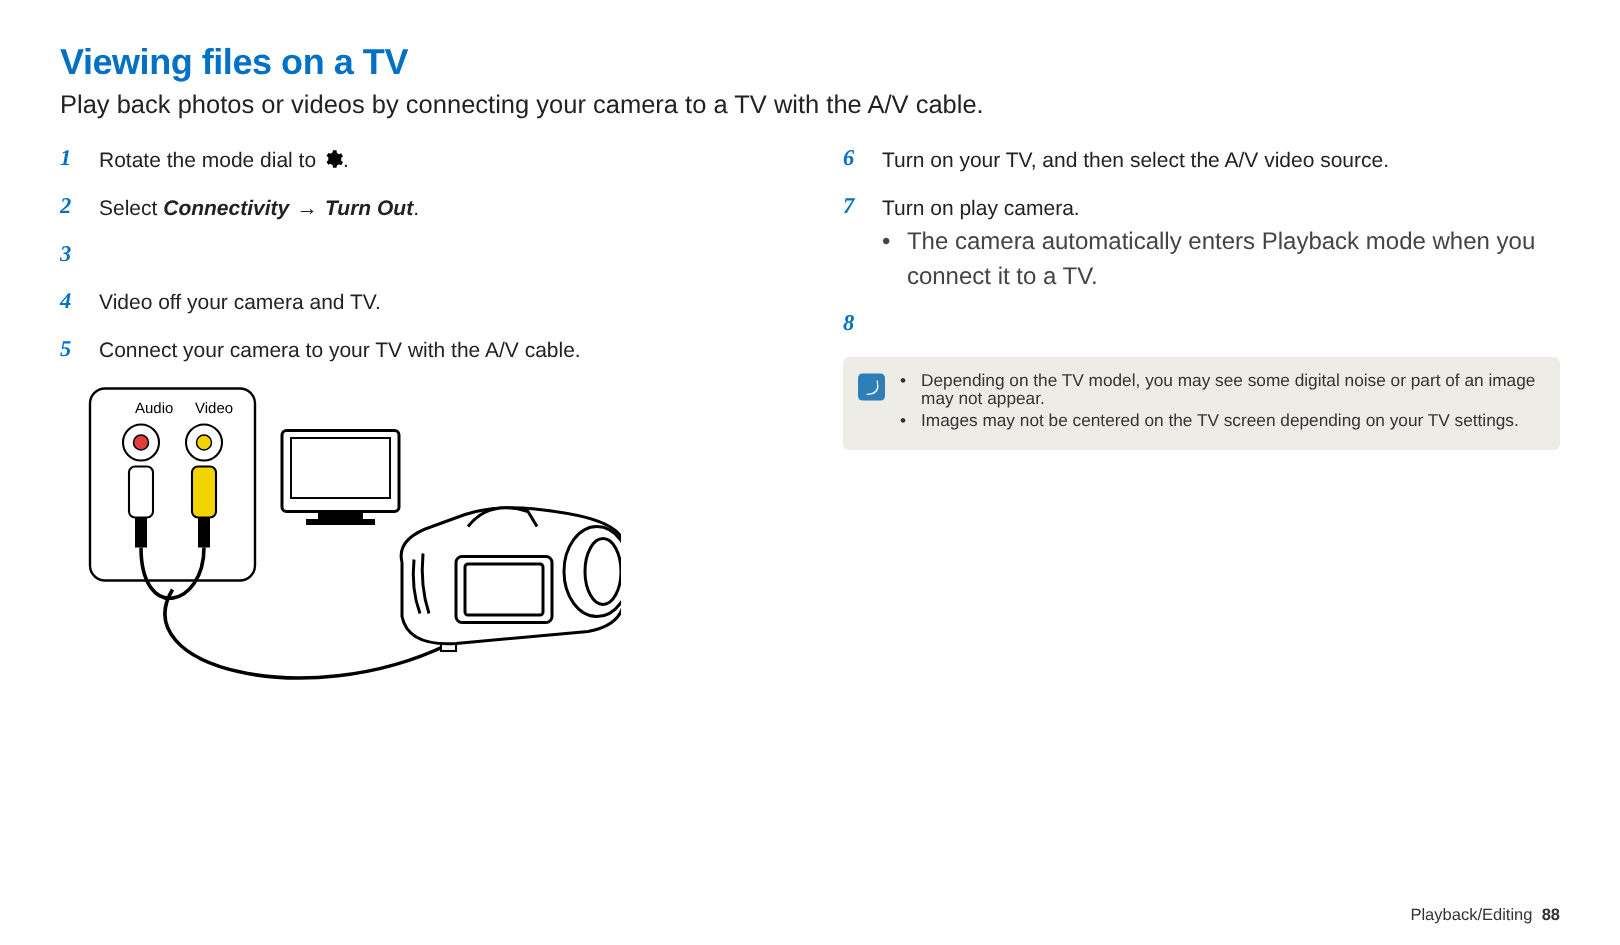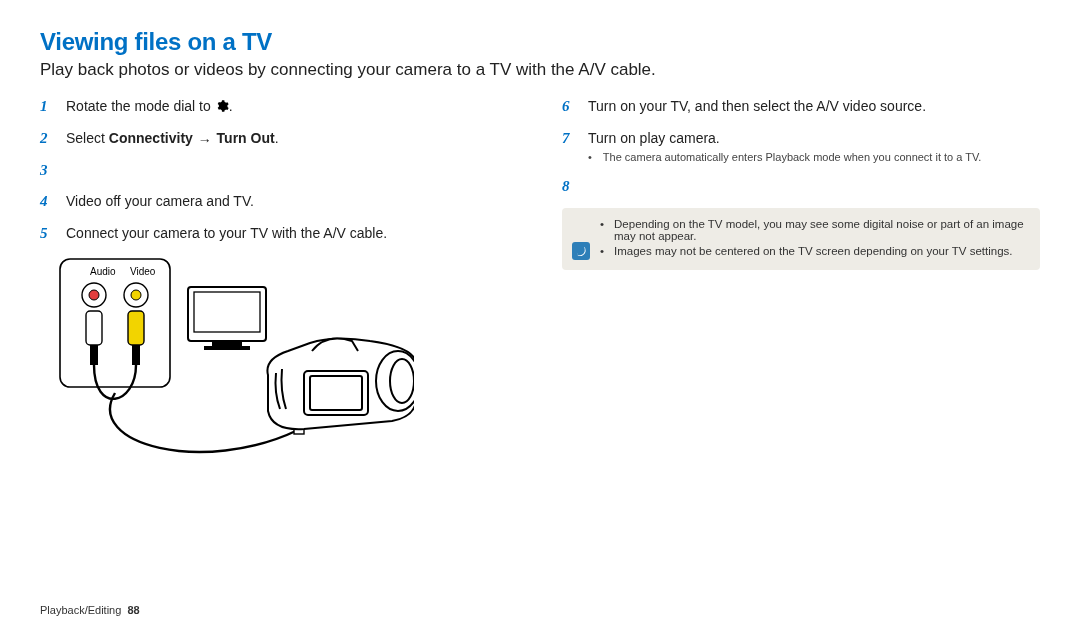--- a/index.html
+++ b/index.html
@@ -47,27 +47,27 @@
   }
   .num {
     color: #0071c5;
     font-style: italic;
     font-weight: 600;
     font-size: 15px;
     font-family: Georgia, "Times New Roman", serif;
     flex: 0 0 16px;
   }
   .step .txt { flex: 1; }
-  .bold { font-weight: 700; }
+  .bold { font-weight: 700; font-style: italic; }
   .arrow { margin: 0 1px; }
   .gear {
     display:inline-block; vertical-align:-2px;
   }
   .sub {
-    font-size: 11px;
+    font-size: 16px;
     color: #444;
     margin: 2px 0 0 0;
     display: flex;
     gap: 6px;
   }
   .sub .dot::before { content: "•"; margin-right:5px; }
 
   .figure {
     width: 360px;
     height: 240px;
@@ -76,21 +76,20 @@
 
   .infobox {
     margin-top: 6px;
     background: #eeece6;
     border-radius: 4px;
     padding: 10px 14px 10px 10px;
     display: flex;
     gap: 10px;
     font-size: 11.5px;
     color: #333;
-    align-items: flex-end;
   }
   .info-icon {
     flex: 0 0 18px;
     height: 18px;
     border-radius: 3px;
     background: #2e7fb8;
     position: relative;
     margin-top: 1px;
   }
   .info-icon::before{
@@ -101,21 +100,21 @@
     border:1.6px solid #fff;
     border-top:none; border-left:none;
     border-radius:0 0 6px 0;
     transform:rotate(-8deg);
   }
   .info-list { flex:1; }
   .info-list div { display:flex; gap:6px; margin-bottom:3px; }
   .info-list .dot::before { content:"•"; margin-right:4px; }
 
   .footer {
-    text-align: left;
+    text-align: right;
     font-size: 11px;
     color: #333;
     margin-top: auto;
     padding-bottom: 2px;
   }
   .footer .pg { font-weight:700; }
 </style>
 </head>
 <body>
 

